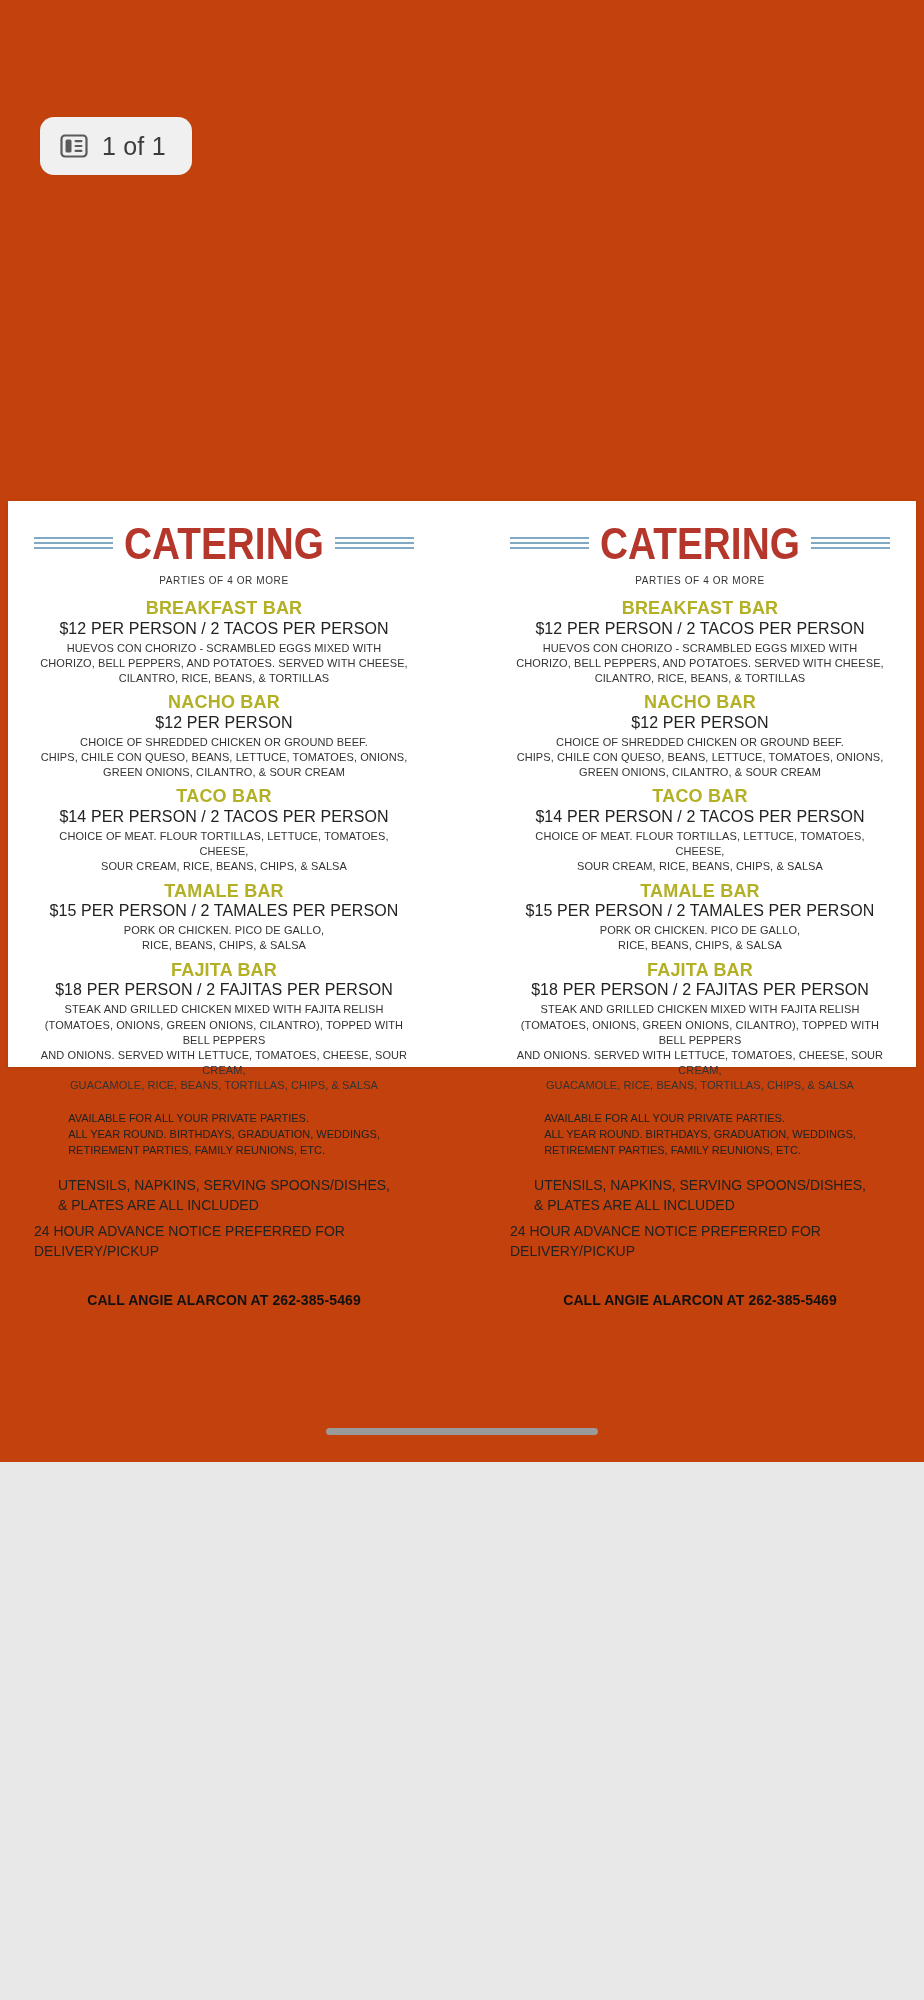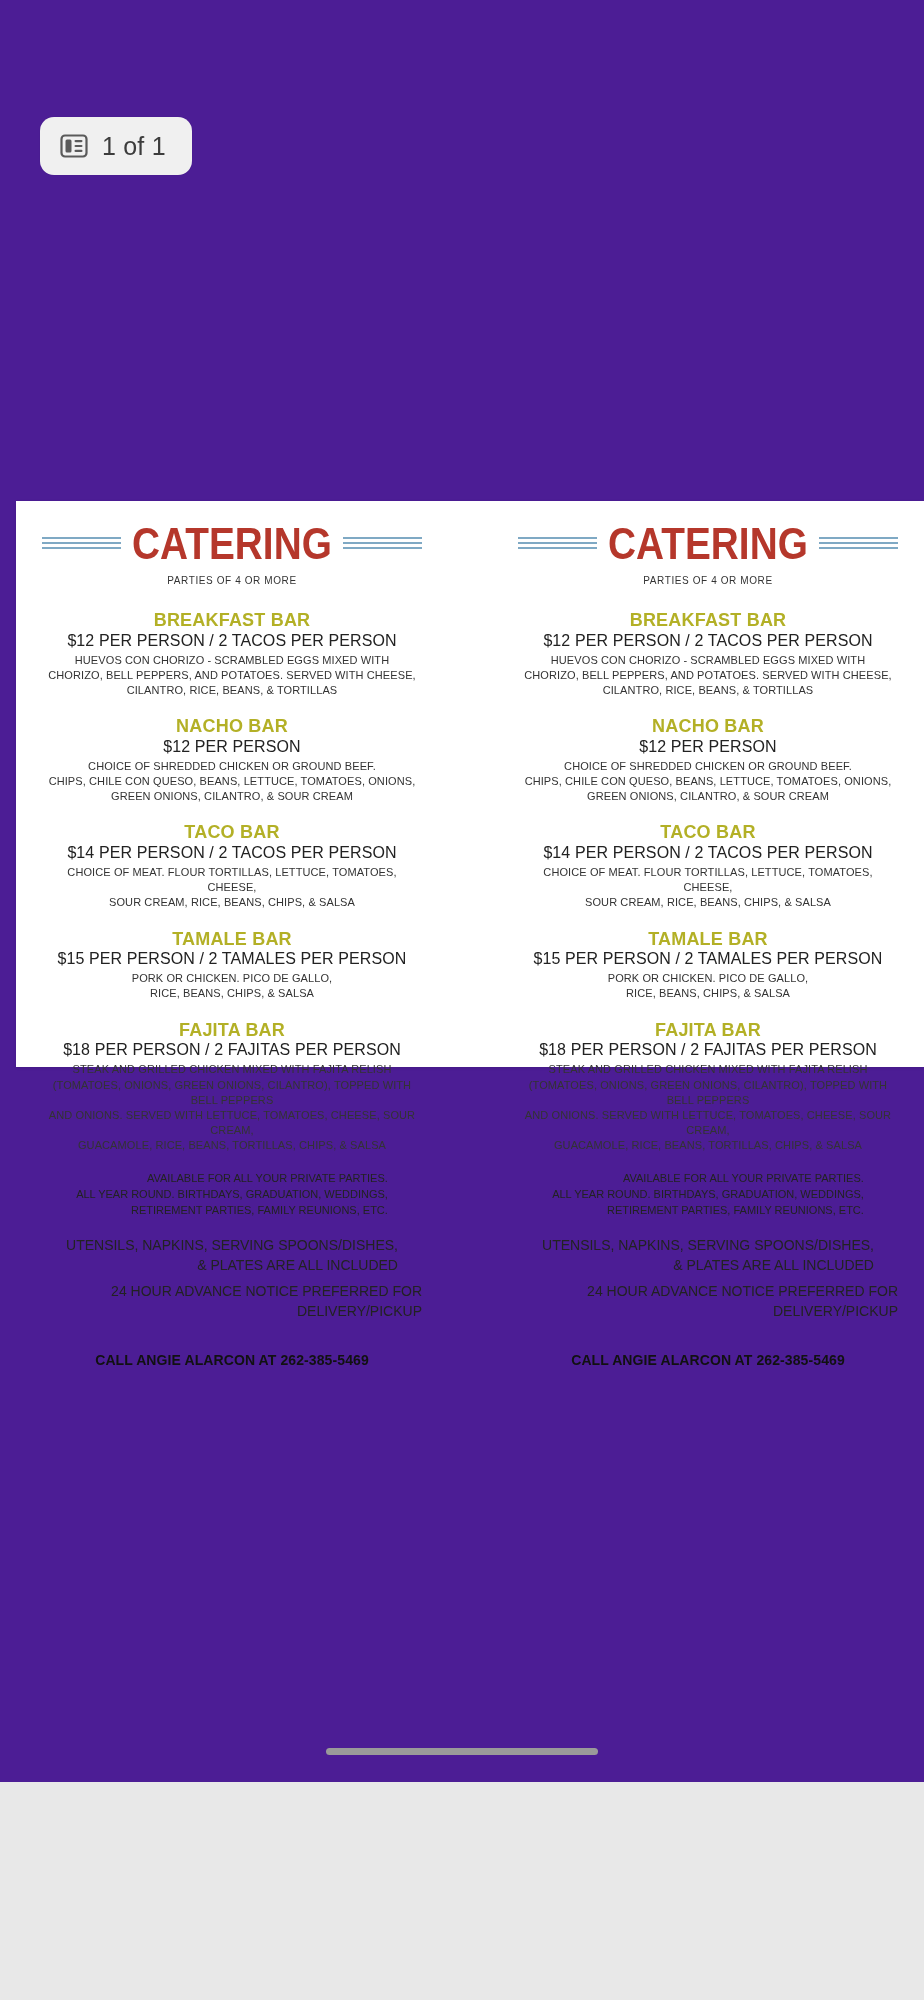--- a/index.html
+++ b/index.html
@@ -8,22 +8,22 @@
     padding: 0;
     width: 924px;
     height: 2000px;
     background: #e8e8e8;
     font-family: "Liberation Sans", sans-serif;
     overflow: hidden;
   }
   .page-wrap {
     position: relative;
     width: 924px;
-    height: 1782px;
-    background: #4c1d95;
+    height: 1462px;
+    background: #c2410c;
   }
 
   
   .page-pill {
     position: absolute;
     left: 40px;
     top: 117px;
     height: 58px;
     min-width: 152px;
     background: #f0f0f0;
@@ -43,21 +43,21 @@
   .pill-label {
     font-size: 25px;
     color: #3c3c3c;
     font-weight: 400;
     letter-spacing: 0.2px;
   }
 
   
   .doc-sheet {
     position: absolute;
-    left: 16px;
+    left: 8px;
     top: 501px;
     width: 908px;
     height: 566px;
     background: #ffffff;
     box-shadow: 0 1px 3px rgba(0,0,0,0.10);
     display: flex;
     flex-direction: row;
     gap: 44px;
   }
   .flyer {
@@ -106,21 +106,21 @@
   }
   .parties {
     font-size: 10px;
     letter-spacing: 0.6px;
     color: #333;
     margin-top: 12px;
     margin-bottom: 6px;
     text-align: center;
   }
 
-  .section { width: 100%; text-align: center; margin-top: 18px; }
+  .section { width: 100%; text-align: center; margin-top: 6px; }
   .sec-title {
     font-weight: 700;
     font-size: 18px;
     color: #b3b026;
     letter-spacing: 0.2px;
     line-height: 1.15;
   }
   .sec-price {
     font-size: 16px;
     color: #222;
@@ -139,21 +139,21 @@
   .divider {
     width: 74%;
     height: 1px;
     background: #cfb9a8;
     margin: 10px auto 8px auto;
   }
   .block-text {
     font-size: 11px;
     line-height: 1.42;
     color: #222;
-    text-align: right;
+    text-align: left;
   }
   .block-text.small {
     font-size: 14px;
     line-height: 1.42;
   }
   .callout {
     font-size: 14px;
     font-weight: 700;
     color: #111;
     text-align: right;

